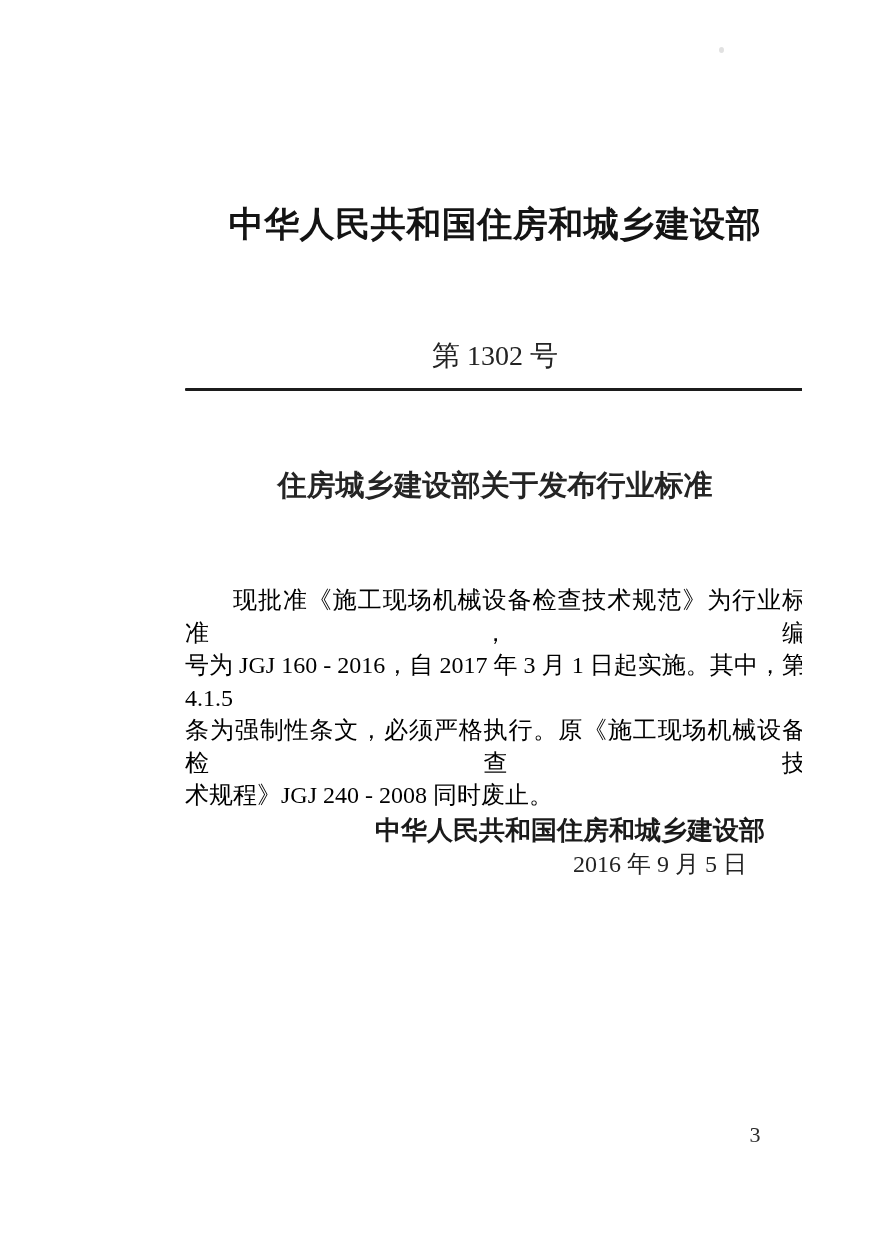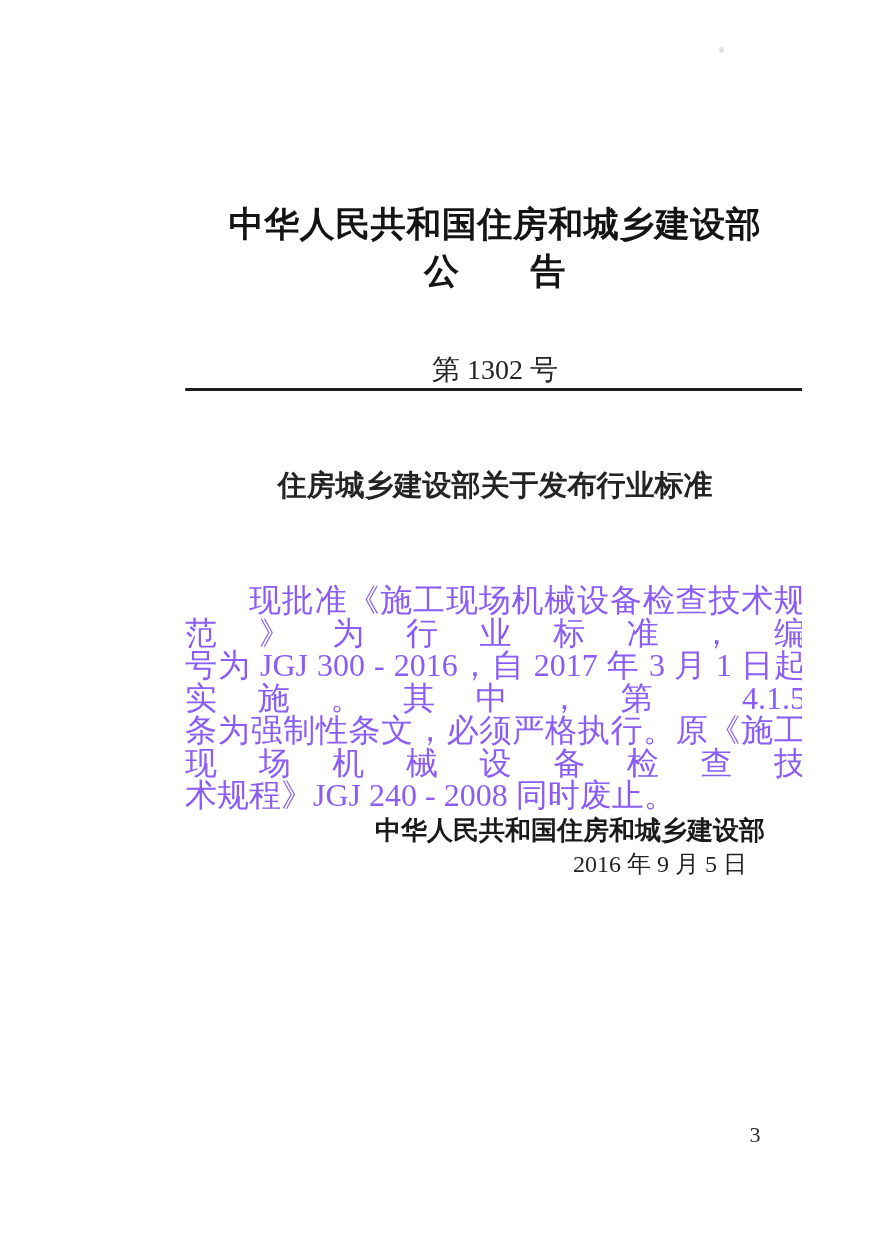--- a/index.html
+++ b/index.html
@@ -27,21 +27,21 @@
     text-align: center;
     font-weight: 700;
     font-size: 35px;
     line-height: 47px;
     color: #141414;
     letter-spacing: 0.5px;
   }
   .doc-number {
     position: absolute;
     left: 185px;
-    top: 353px;
+    top: 339px;
     width: 620px;
     text-align: center;
     font-size: 28px;
     line-height: 34px;
     color: #232323;
   }
   .rule {
     position: absolute;
     left: 185px;
     top: 388px;
@@ -63,23 +63,23 @@
     color: #242424;
     font-weight: bold;
   }
 
   
   .body-text {
     position: absolute;
     left: 185px;
     top: 584px;
     width: 621px;
-    font-size: 32px;
+    font-size: 24px;
     line-height: 32.5px;
-    color: #8b5cf6;
+    color: #000000;
   }
   .body-text .line { white-space: nowrap; }
   .body-text .line.full {
     white-space: normal;
     text-align: justify;
     text-align-last: justify;
   }
   .body-text .line.indent { text-indent: 2em; }
 
   
@@ -130,34 +130,33 @@
 </head>
 <body>
 
 <div class="page">
 
   <span class="speck speck-1"></span>
   <span class="speck speck-2"></span>
 
   <div class="doc-title">
     <div>中华人民共和国住房和城乡建设部</div>
-    <div>公　　告</div>
   </div>
 
   <div class="doc-number">第 1302 号</div>
 
   <div class="rule"></div>
 
   <div class="subtitle">
     <div>住房城乡建设部关于发布行业标准</div>
   </div>
 
   <div class="body-text">
     <div class="line full indent">现批准《施工现场机械设备检查技术规范》为行业标准，编</div>
-    <div class="line full">号为 JGJ 300 - 2016，自 2017 年 3 月 1 日起实施。其中，第 4.1.5</div>
+    <div class="line full">号为 JGJ 160 - 2016，自 2017 年 3 月 1 日起实施。其中，第 4.1.5</div>
     <div class="line full">条为强制性条文，必须严格执行。原《施工现场机械设备检查技</div>
     <div class="line">术规程》JGJ 240 - 2008 同时废止。</div>
   </div>
 
   <div class="signature">中华人民共和国住房和城乡建设部</div>
   <div class="sign-date">2016 年 9 月 5 日</div>
 
   <div class="page-number">3</div>
 
 </div>

